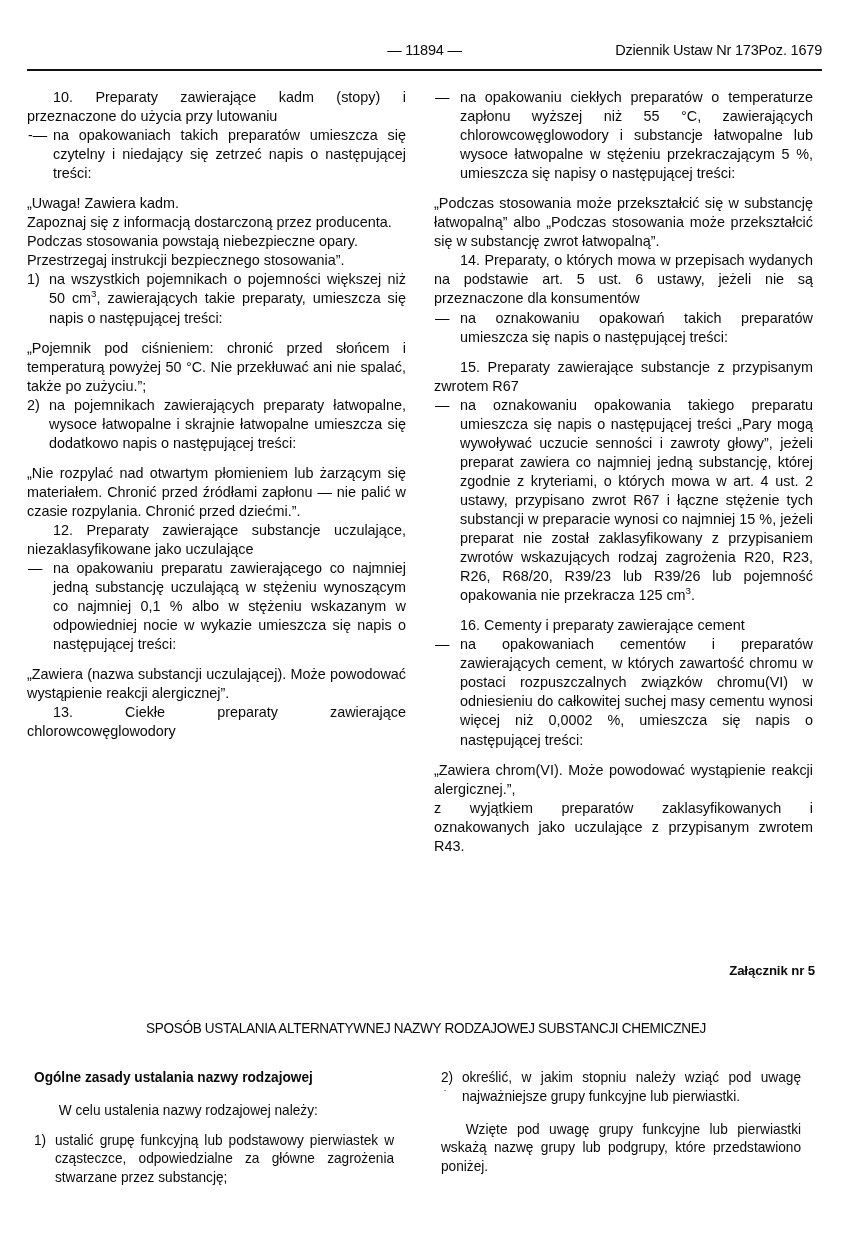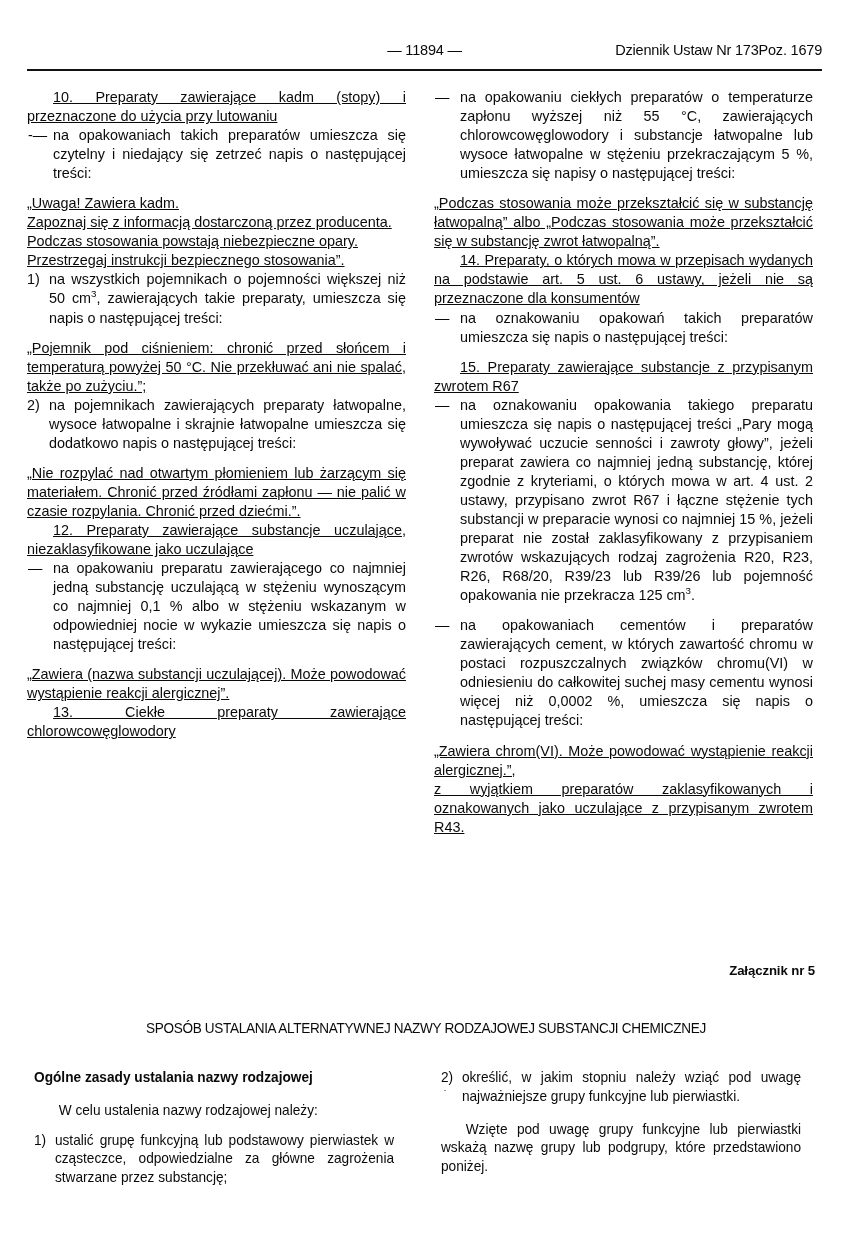--- a/index.html
+++ b/index.html
@@ -70,21 +70,20 @@
     text-align: justify;
     text-justify: inter-word;
     hyphens: manual;
   }
   .col.left  { left: 0px; }
   .col.right { left: 407px; }
 
   .col p {
     margin: 0 0 0 0;
     text-align: justify;
-    text-decoration: underline;
   }
 
   
   .p-ind {                 
     text-indent: 26px;
     margin-bottom: 11px;
   }
   .p-quote {               
     margin-left: 26px;
     margin-bottom: 11px;
@@ -244,20 +243,21 @@
       </div>
 
 
       <p class="p-ind nostretch">15. Preparaty zawierające substancje z przypisanym zwrotem R67</p>
 
       <div class="li dash">
         <span class="mark">—</span>
         <span class="body nostretch"><span>na oznakowaniu opakowania takiego preparatu umieszcza się napis o następującej treści „Pary mogą wywoływać uczucie senności i zawroty głowy”, jeżeli preparat zawiera co najmniej jedną substancję, której zgodnie z kryteriami, o których mowa w art. 4 ust. 2 ustawy, przypisano zwrot R67 i łączne stężenie tych substancji w preparacie wynosi co najmniej 15 %, jeżeli preparat nie został zaklasyfikowany z przypisaniem zwrotów wskazujących rodzaj zagrożenia R20, R23, R26, R68/20, R39/23 lub R39/26 lub pojemność opakowania nie przekracza 125 cm</span><sup>3</sup><span>.</span></span>
       </div>
 
+      <p class="p-ind nostretch">16. Cementy i preparaty zawierające cement</p>
 
       <div class="li dash">
         <span class="mark">—</span>
         <span class="body nostretch">na opakowaniach cementów i preparatów zawierających cement, w których zawartość chromu w postaci rozpuszczalnych związków chromu(VI) w odniesieniu do całkowitej suchej masy cementu wynosi więcej niż 0,0002 %, umieszcza się napis o następującej treści:</span>
       </div>
 
       <p class="p-quote nostretch">„Zawiera chrom(VI). Może powodować wystąpienie reakcji alergicznej.”,</p>
       <p class="p-quote nostretch">z wyjątkiem preparatów zaklasyfikowanych i oznakowanych jako uczulające z przypisanym zwrotem R43.</p>
     </div>
   </div>

